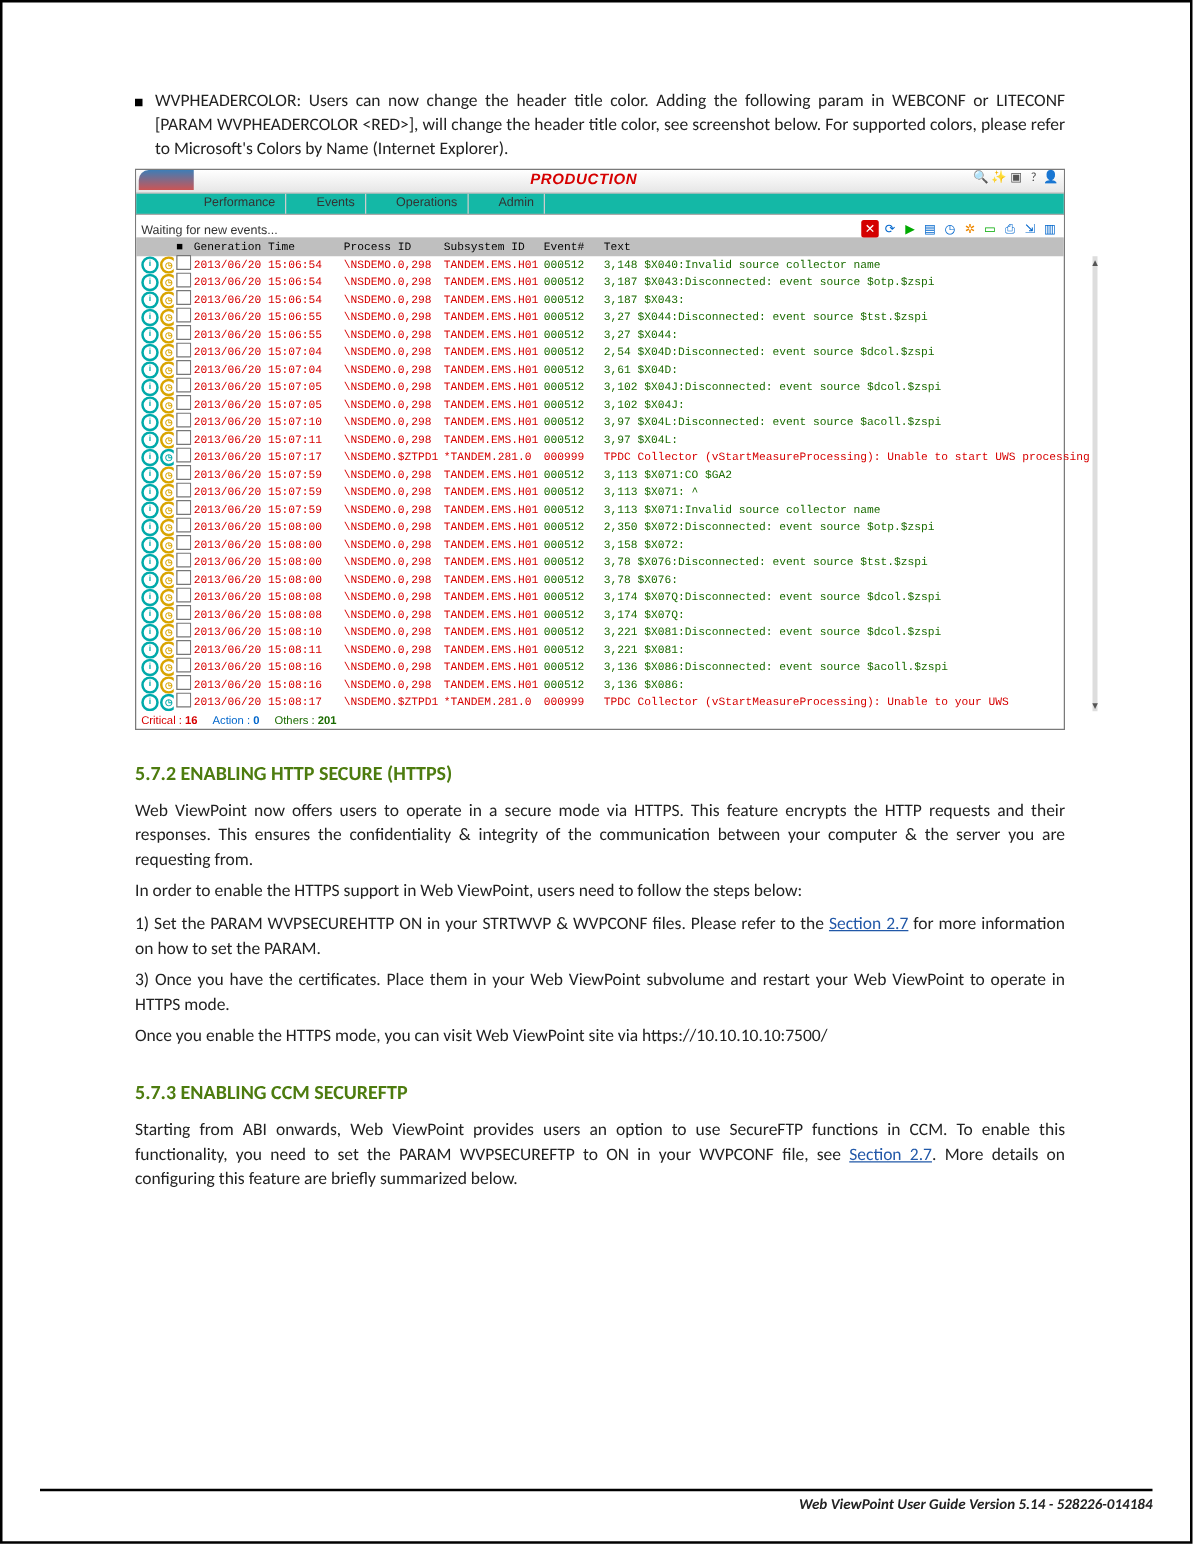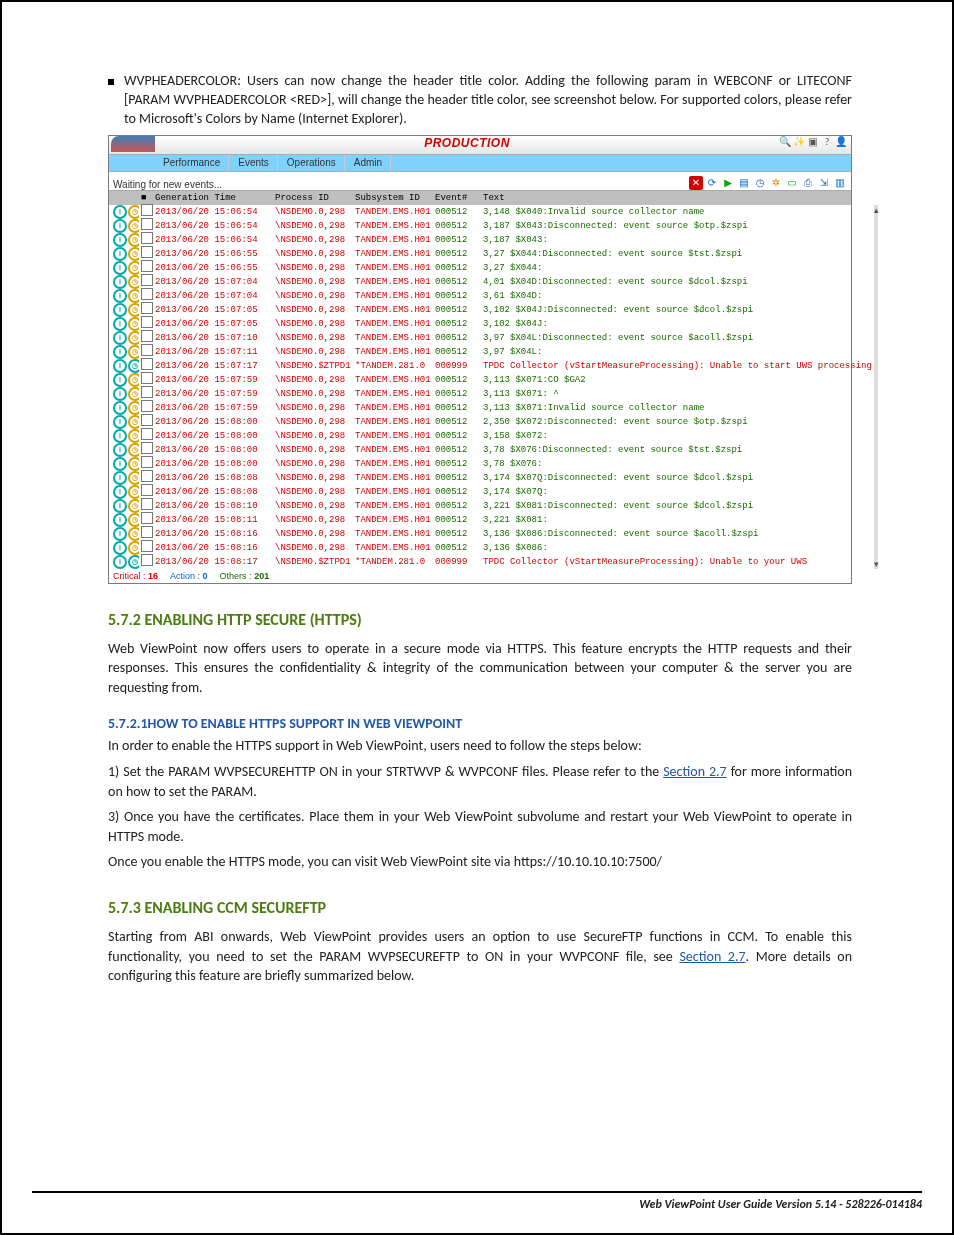--- a/index.html
+++ b/index.html
@@ -8,21 +8,21 @@
   .bullet-row{display:flex;gap:10px;margin:0 0 6px 0}
   .bul{width:6px;height:6px;background:#000;margin:7px 0 0 0}
   .b-txt{flex:1;text-align:justify;line-height:1.35}
   .b-txt b{font-weight:400}
   .shot{margin:4px 0 16px 0;border:1px solid #7a7a7a;background:#fff}
   .hdr{display:flex;align-items:flex-start;height:18px;background:linear-gradient(#fff,#e6e6e6);border-bottom:1px solid #aaa}
   .logo{width:44px;height:16px;margin-left:2px;background:linear-gradient(#3e7db6,#c55);border-radius:8px 0 0 0}
   .title{flex:1;text-align:center;font:italic 700 12px Arial;color:#d60000;letter-spacing:.5px}
   .toolbar-icons,.ticons{display:flex;gap:2px;align-items:center;padding-right:4px}
   .ticon{width:12px;height:12px;display:inline-block;font-size:10px;line-height:12px;color:#555;text-align:center}
-  .tabsrow{display:flex;gap:1px;border-bottom:1px solid #aaa;height:16px;background:#7dd3fc;font:10px Arial;color:#333;padding-left:46px}
+  .tabsrow{display:flex;gap:16px;border-bottom:1px solid #aaa;height:16px;background:#14b8a6;font:10px Arial;color:#333;padding-left:46px}
   .tab{padding:2px 8px;border-right:1px solid #ccc}
   .statusbar{display:flex;align-items:flex-end;height:18px;border-bottom:1px solid #aaa;background:#fff}
   .statusbar .lbl{font:10px Arial;color:#333;padding-left:4px;flex:1}
   .ticons span{width:14px;height:14px;font-size:10px;display:inline-flex;align-items:center;justify-content:center}
   .ic-x{color:#fff;background:#d40000;border-radius:2px}
   .ic-g{color:#0a0}
   .ic-b{color:#06c}
   .ic-o{color:#e80}
   .thead,.trow{display:flex;font:9px "Courier New",monospace}
   .thead{background:#bfbfbf;color:#000;height:14px;align-items:center}
@@ -176,21 +176,21 @@
             <div class="trow">
               <div class="c-ico"><span class="ri">
                   <span class="cir">i</span>
                   <span class="cir y">◷</span>
                 </span></div>
               <div class="c-chk"><span class="cbox"></span></div>
               <div class="c-gt">2013/06/20 15:07:04</div>
               <div class="c-pid">\NSDEMO.0,298</div>
               <div class="c-sid">TANDEM.EMS.H01</div>
               <div class="c-ev">000512</div>
-              <div class="c-txt">4,01 $X04D:Disconnected: event source $dcol.$zspi</div>
+              <div class="c-txt">2,54 $X04D:Disconnected: event source $dcol.$zspi</div>
             </div>
             <div class="trow">
               <div class="c-ico"><span class="ri">
                   <span class="cir">i</span>
                   <span class="cir y">◷</span>
                 </span></div>
               <div class="c-chk"><span class="cbox"></span></div>
               <div class="c-gt">2013/06/20 15:07:04</div>
               <div class="c-pid">\NSDEMO.0,298</div>
               <div class="c-sid">TANDEM.EMS.H01</div>
@@ -433,21 +433,20 @@
     </div>
     <div class="footrow">
       <span class="fc"><span>Critical :</span> <b>16</b></span>
       <span class="fa"><span>Action :</span> <b>0</b></span>
       <span class="fo"><span>Others :</span> <b>201</b></span>
     </div>
   </div>
 
   <h2 class="sec">5.7.2    ENABLING HTTP SECURE (HTTPS)</h2>
   <p>Web ViewPoint now offers users to operate in a secure mode via HTTPS. This feature encrypts the HTTP requests and their responses. This ensures the confidentiality &amp; integrity of the communication between your computer &amp; the server you are requesting from.</p>
-  <h3 class="sub">5.7.2.1HOW TO ENABLE HTTPS SUPPORT IN WEB VIEWPOINT</h3>
   <p>In order to enable the HTTPS support in Web ViewPoint, users need to follow the steps below:</p>
   <p><span>1) Set the PARAM WVPSECUREHTTP ON in your STRTWVP &amp; WVPCONF files. Please refer to the </span><a class="link">Section 2.7</a><span> for more information on how to set the PARAM.</span></p>
   <p>3) Once you have the certificates. Place them in your Web ViewPoint subvolume and restart your Web ViewPoint to operate in HTTPS mode.</p>
   <p>Once you enable the HTTPS mode, you can visit Web ViewPoint site via https://10.10.10.10:7500/</p>
 
   <h2 class="sec">5.7.3    ENABLING CCM SECUREFTP</h2>
   <p><span>Starting from ABI onwards, Web ViewPoint provides users an option to use SecureFTP functions in CCM. To enable this functionality, you need to set the PARAM WVPSECUREFTP to ON in your WVPCONF file, see </span><a class="link">Section 2.7</a><span>. More details on configuring this feature are briefly summarized below.</span></p>
 
  </div>
  <div class="pgfoot">

